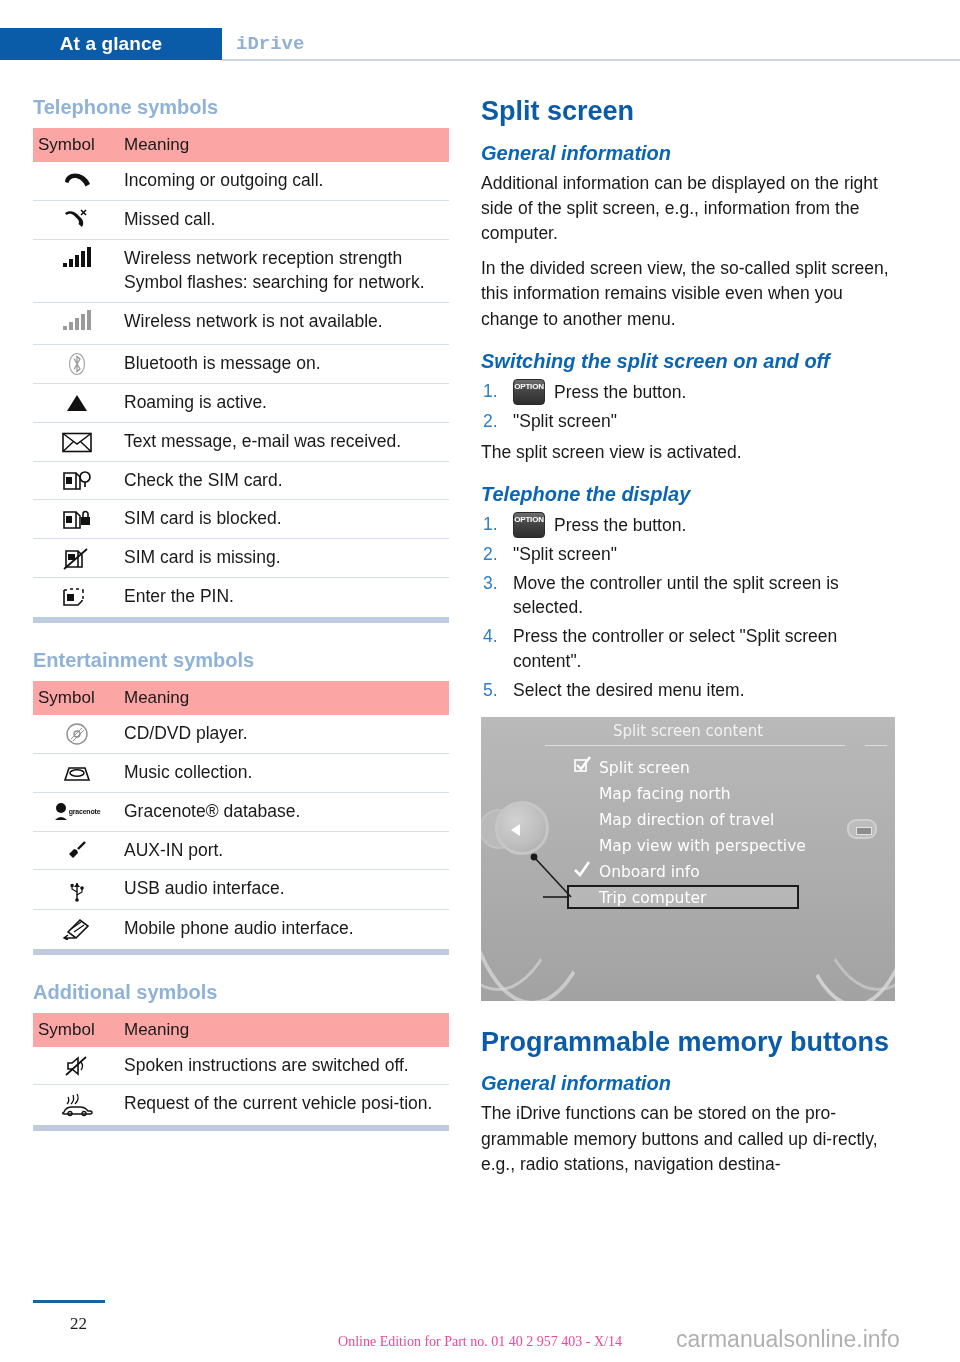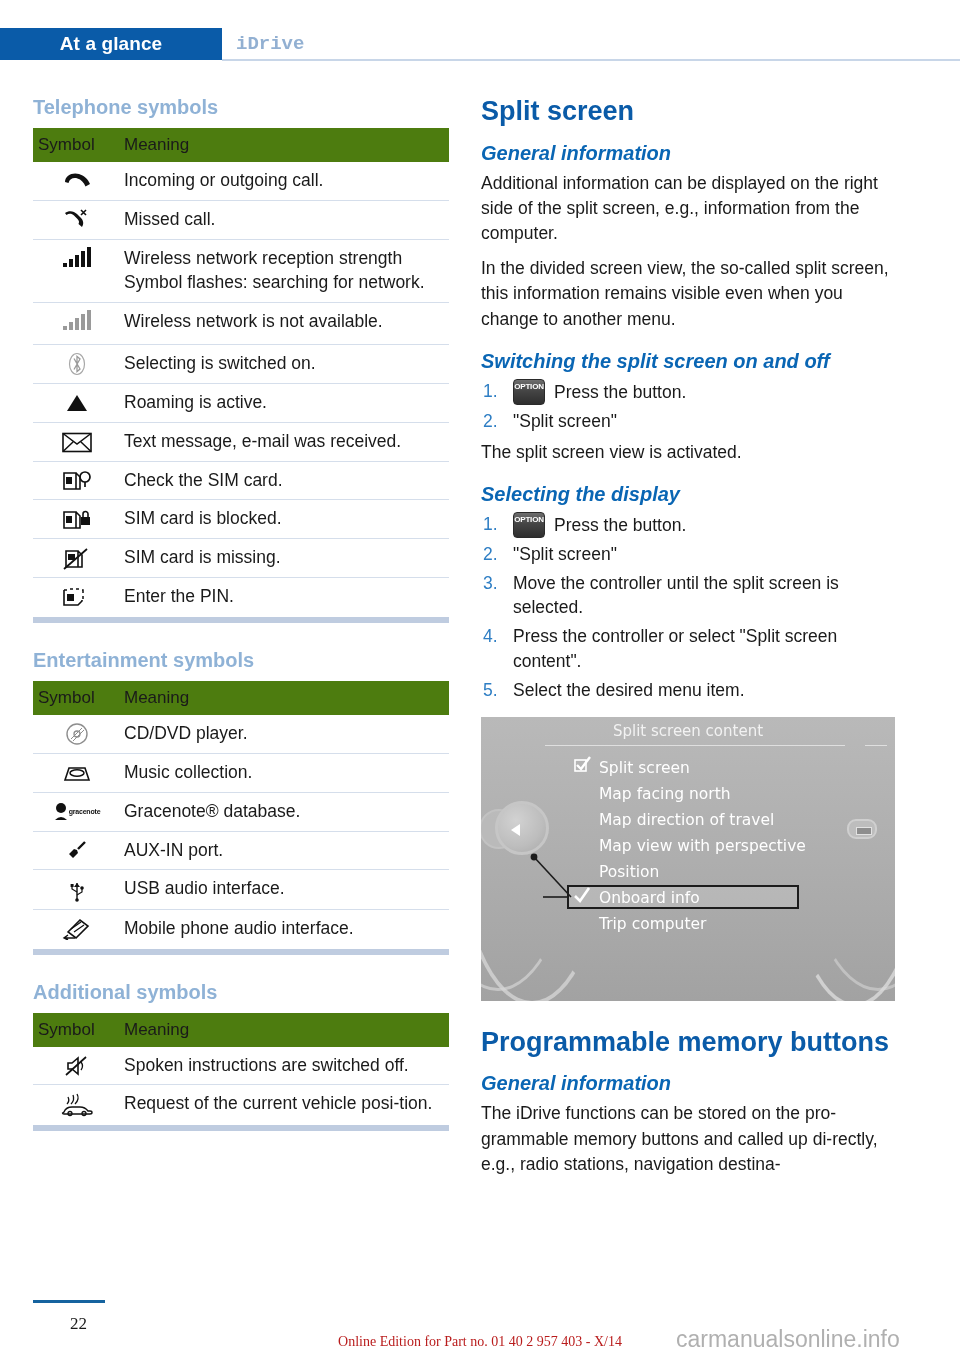--- a/index.html
+++ b/index.html
@@ -48,21 +48,21 @@
     color: #0a66b4; font-size: 20px; font-weight: bold;
     margin-bottom: 6px; margin-top: 18px; font-style: italic;
   }
   p.body {
     font-size: 17.5px; line-height: 1.44; margin-bottom: 10px;
   }
 
   
   table.symtab { width: 100%; border-collapse: collapse; }
   table.symtab thead th {
-    background: #4d7c0f; font-size: 17px; font-weight: normal;
+    background: #fca5a5; font-size: 17px; font-weight: normal;
     text-align: left; padding: 7px 0 7px 5px; color: #1a1a1a;
   }
   table.symtab thead th.c-sym { width: 86px; }
   table.symtab tbody td {
     border-top: 1px solid #d5deeb;
     font-size: 17.5px; line-height: 1.36;
     padding: 7px 4px 7px 5px; vertical-align: top;
   }
   table.symtab tbody tr:first-child td { border-top: none; }
   td.c-sym { width: 86px; text-align: center; padding-top: 6px; }
@@ -168,21 +168,21 @@
   .footer-rule {
     position: absolute; left: 33px; top: 1300px; width: 72px; height: 3px;
     background: #15639f;
   }
   .pageno {
     position: absolute; left: 70px; top: 1314px;
     font-size: 17px; color: #1a1a1a; font-family: "Liberation Serif", serif;
   }
   .footnote {
     position: absolute; left: 0; top: 1334px; width: 960px; text-align: center;
-    font-size: 14px; color: #b91c1c; font-family: "Liberation Serif", serif;
+    font-size: 14px; color: #ec4899; font-family: "Liberation Serif", serif;
   }
   .watermark {
     position: absolute; left: 676px; top: 1326px;
     font-size: 23px; color: #b0b0b0; font-family: "Liberation Sans", sans-serif;
   }
 </style>
 </head>
 <body>
 
 <div class="page">
@@ -250,21 +250,21 @@
             </td>
             <td>Wireless network is not available.</td>
           </tr>
           <tr>
             <td class="c-sym">
               <span class="ic"><svg width="22" height="24" viewBox="0 0 22 24">
                     <ellipse cx="11" cy="12" rx="7.5" ry="10.5" fill="none" stroke="#a8a8a8" stroke-width="1.2"></ellipse>
                     <path d="M8 6.5 L14 17 L11 19.5 L11 4.5 L14 7 L8 17.5" fill="none" stroke="#9a9a9a" stroke-width="1.3"></path>
                   </svg></span>
             </td>
-            <td>Selecting is switched on.</td>
+            <td>Bluetooth is message on.</td>
           </tr>
           <tr>
             <td class="c-sym">
               <span class="ic"><svg width="24" height="20" viewBox="0 0 24 20">
                     <path d="M12 2 L22 18 L2 18 Z" fill="#111"></path>
                   </svg></span>
             </td>
             <td>Roaming is active.</td>
           </tr>
           <tr>
@@ -454,21 +454,21 @@
         <span class="num">1.</span>
         <span class="optbtn">OPTION</span><span>Press the button.</span>
       </li>
       <li>
         <span class="num">2.</span>
         <span>"Split screen"</span>
       </li>
     </ol>
     <p class="body">The split screen view is activated.</p>
 
-    <h2 class="sub-blue">Selecting the display</h2>
+    <h2 class="sub-blue">Telephone the display</h2>
     <ol class="steps">
       <li>
         <span class="num">1.</span>
         <span class="optbtn">OPTION</span><span>Press the button.</span>
       </li>
       <li>
         <span class="num">2.</span>
         <span>"Split screen"</span>
       </li>
       <li>
@@ -510,23 +510,20 @@
         <li>
           <span>Map facing north</span>
         </li>
         <li>
           <span>Map direction of travel</span>
         </li>
         <li>
           <span>Map view with perspective</span>
         </li>
         <li>
-          <span>Position</span>
-        </li>
-        <li>
           <span class="chk">
             <svg width="18" height="20" viewBox="0 0 18 20">
                 <path d="M2 11 l5 5 L16 3" fill="none" stroke="#ffffff" stroke-width="2.6"></path>
               </svg>
           </span>
           <span>Onboard info</span>
         </li>
         <li>
           <span>Trip computer</span>
         </li>

